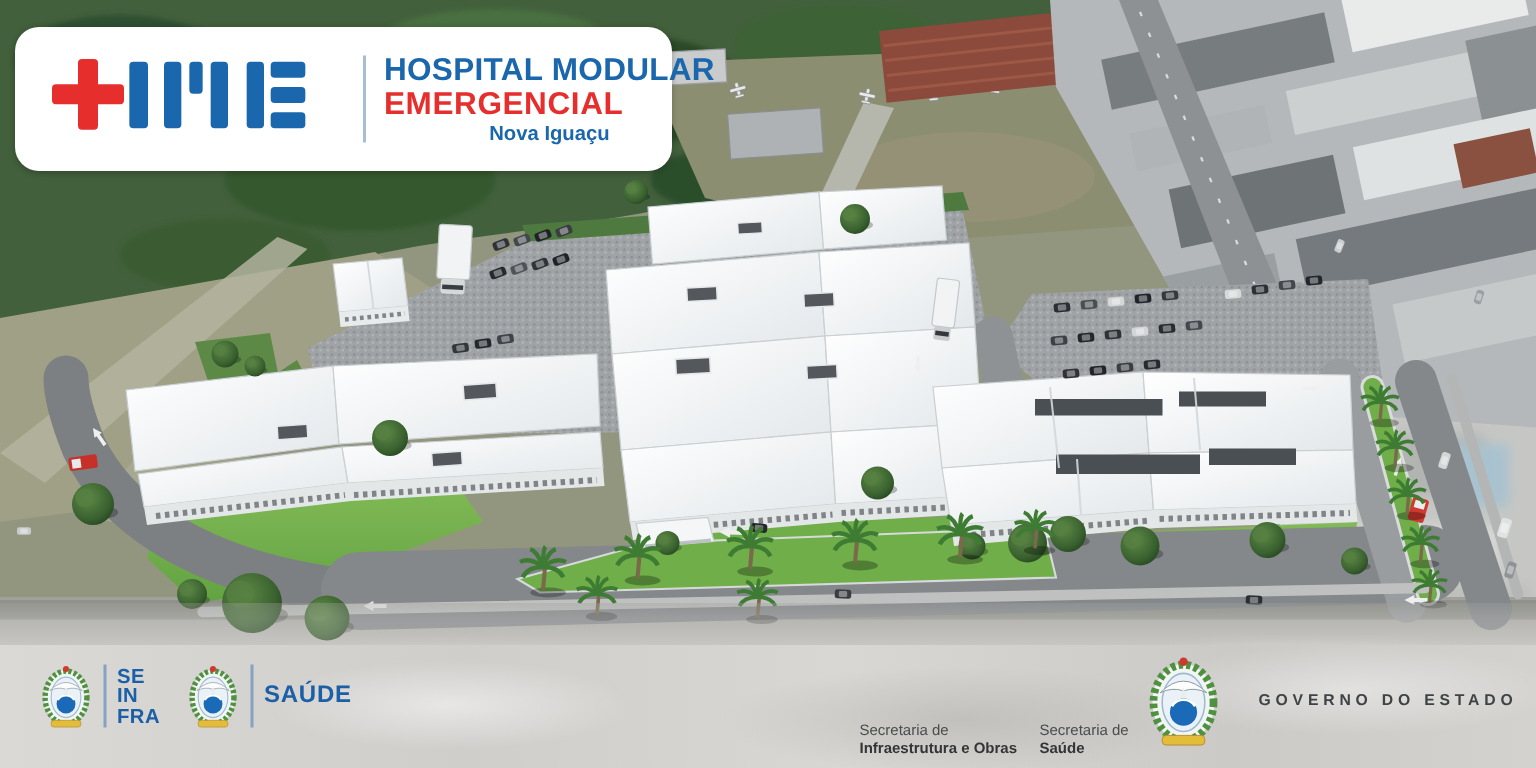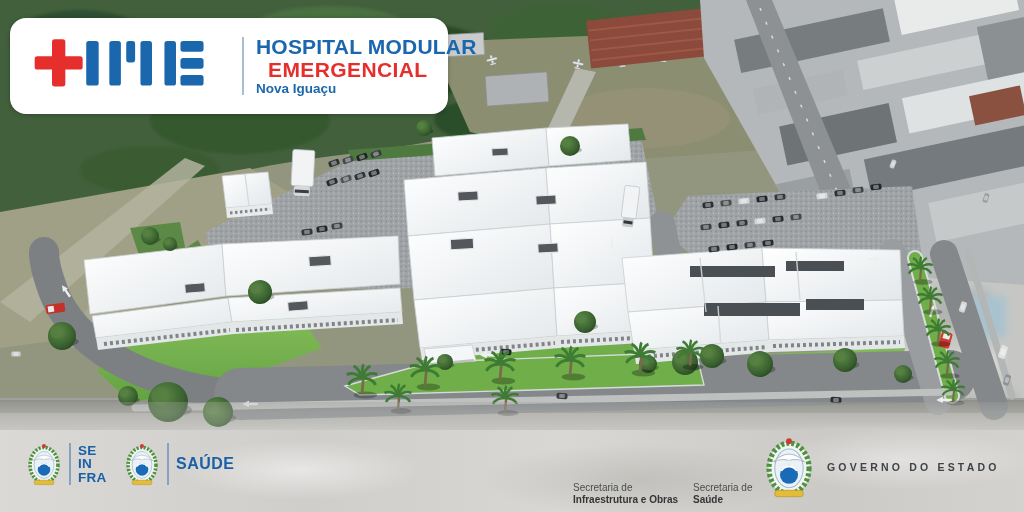--- a/index.html
+++ b/index.html
@@ -8,39 +8,39 @@
   .scene-svg{position:absolute;left:0;top:0;width:1024px;height:512px;display:block;}
 
   
   .header-card{position:absolute;left:10px;top:18px;width:438px;height:96px;
     background:#ffffff;border-radius:16px;box-shadow:0 1px 4px rgba(0,0,0,.25);
     display:flex;align-items:center;padding:0 0 0 16px;box-sizing:border-box;gap:12px;}
   .logo-svg{width:204px;height:64px;flex:0 0 auto;}
   .logo-divider{width:2px;height:58px;background:#a9bdd2;flex:0 0 auto;}
   .brand-text{display:flex;flex-direction:column;justify-content:center;line-height:1.02;}
   .brand-line1{font-size:21px;font-weight:800;color:#1b67ad;letter-spacing:.2px;white-space:nowrap;}
-  .brand-line2{font-size:21px;font-weight:800;color:#e62f2d;letter-spacing:.4px;margin-top:1px;margin-left:12px;}
-  .brand-loc{font-size:13.5px;font-weight:600;color:#1b67ad;margin-top:2px;}
+  .brand-line2{font-size:21px;font-weight:800;color:#e62f2d;letter-spacing:.4px;margin-top:1px;}
+  .brand-loc{font-size:13.5px;font-weight:600;color:#1b67ad;margin-top:2px;text-align:center;}
 
   
   .footer{position:absolute;left:0;top:430px;width:1024px;height:82px;
     background:linear-gradient(90deg,#dad9d5 0%,#cfcecb 30%,#d8d7d3 55%,#cbcac7 80%,#d3d2cf 100%);}
   .footer:before{content:"";position:absolute;inset:0;
     background:radial-gradient(120px 30px at 300px 40px,rgba(255,255,255,.5),transparent),
                radial-gradient(160px 36px at 640px 50px,rgba(170,170,165,.45),transparent),
                radial-gradient(140px 30px at 900px 30px,rgba(255,255,255,.4),transparent);}
   .flogo{position:absolute;display:flex;align-items:center;gap:7px;}
   .flogo .crest{flex:0 0 auto;}
   .vdiv{width:2px;height:42px;background:#7d9cc0;opacity:.9;}
   .seinfra-text{font-size:13.5px;font-weight:800;color:#1b5fa7;line-height:.98;letter-spacing:.3px;}
   .saude-text{font-size:16px;font-weight:800;color:#1b5fa7;letter-spacing:.5px;}
   .sec-block{position:absolute;line-height:1.15;margin-top:20px;}
   .sec-line1{font-size:10px;color:#4b4d4e;}
   .sec-line2{font-size:10px;font-weight:700;color:#333536;}
-  .gov{position:absolute;display:flex;align-items:center;gap:12px;}
+  .gov{position:absolute;display:flex;align-items:center;gap:24px;}
   .gov-text{display:flex;flex-direction:column;}
   .gov-line1{font-size:10.5px;font-weight:700;color:#3f4345;letter-spacing:3.2px;white-space:nowrap;}
   .gov-line2{font-size:22px;font-weight:800;color:#1567b5;letter-spacing:.5px;margin-top:1px;white-space:nowrap;}
 </style>
 </head>
 <body>
 
 <div class="stage">
 
 <svg class="scene-svg" viewBox="0 0 1024 512">

